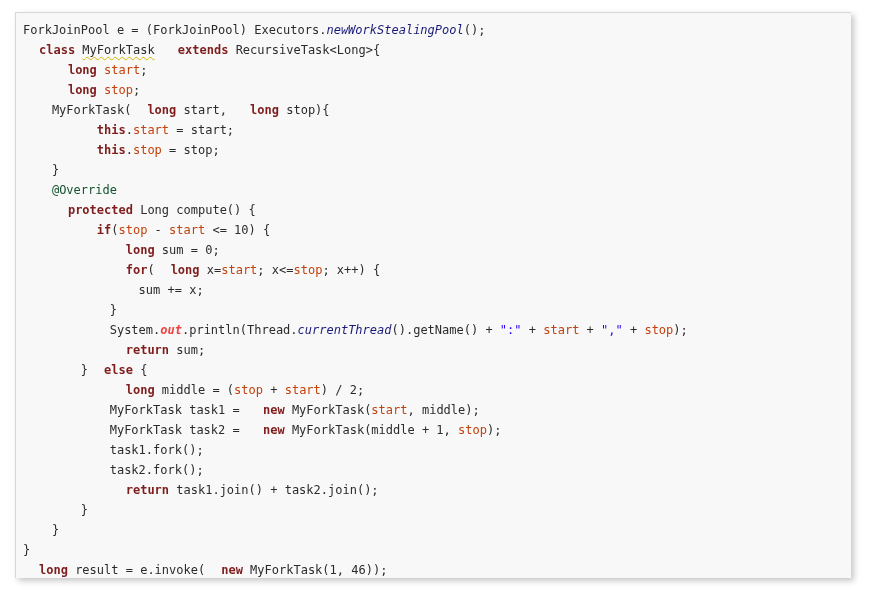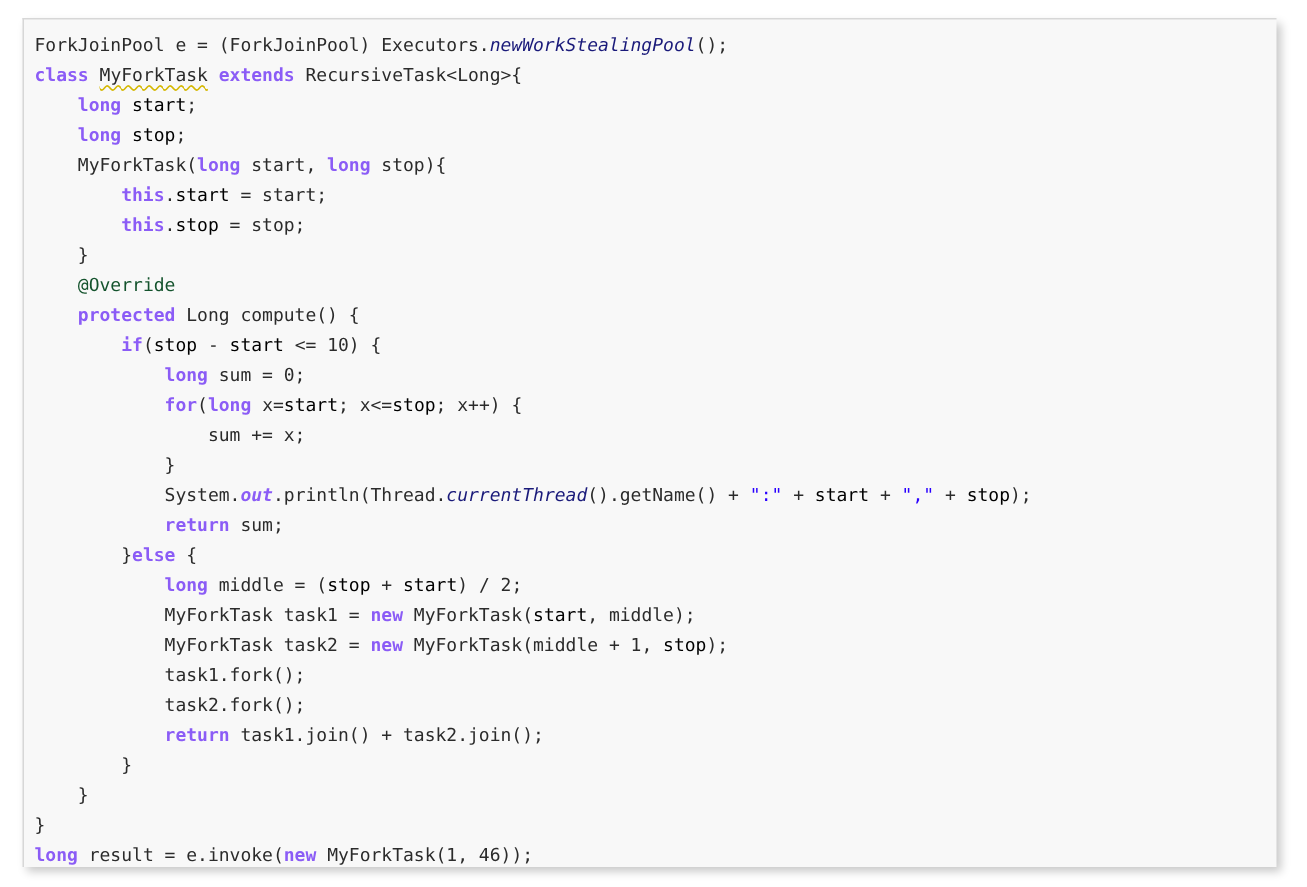--- a/index.html
+++ b/index.html
@@ -46,26 +46,26 @@
     font-size: 12px;
     line-height: 20px;
     white-space: pre;
     color: #2b2b2b;
     letter-spacing: 0px;
   }
 
   .line { height: 20px; white-space: pre; }
 
   
-  .kw   { color: #8b5cf6; font-weight: bold; }   
-  .fld  { color: #000000; }                      
+  .kw   { color: #7f1d1d; font-weight: bold; margin-left: 16px; }   
+  .fld  { color: #c2410c; }                      
   .str  { color: #2a00ff; }                      
   .ann  { color: #14532d; }                      
   .stm  { color: #1a1a7a; font-style: italic; }  
-  .stf  { color: #8b5cf6; font-style: italic; font-weight: bold; } 
+  .stf  { color: #ef4444; font-style: italic; font-weight: bold; } 
   .typ  { color: #2b2b2b; }                      
   .warnUnderline {
     text-decoration: underline;
     text-decoration-style: wavy;
     text-decoration-color: #d4b700;
     text-decoration-thickness: 1px;
     text-underline-offset: 2px;
     margin-top: 12px;
   }
 

